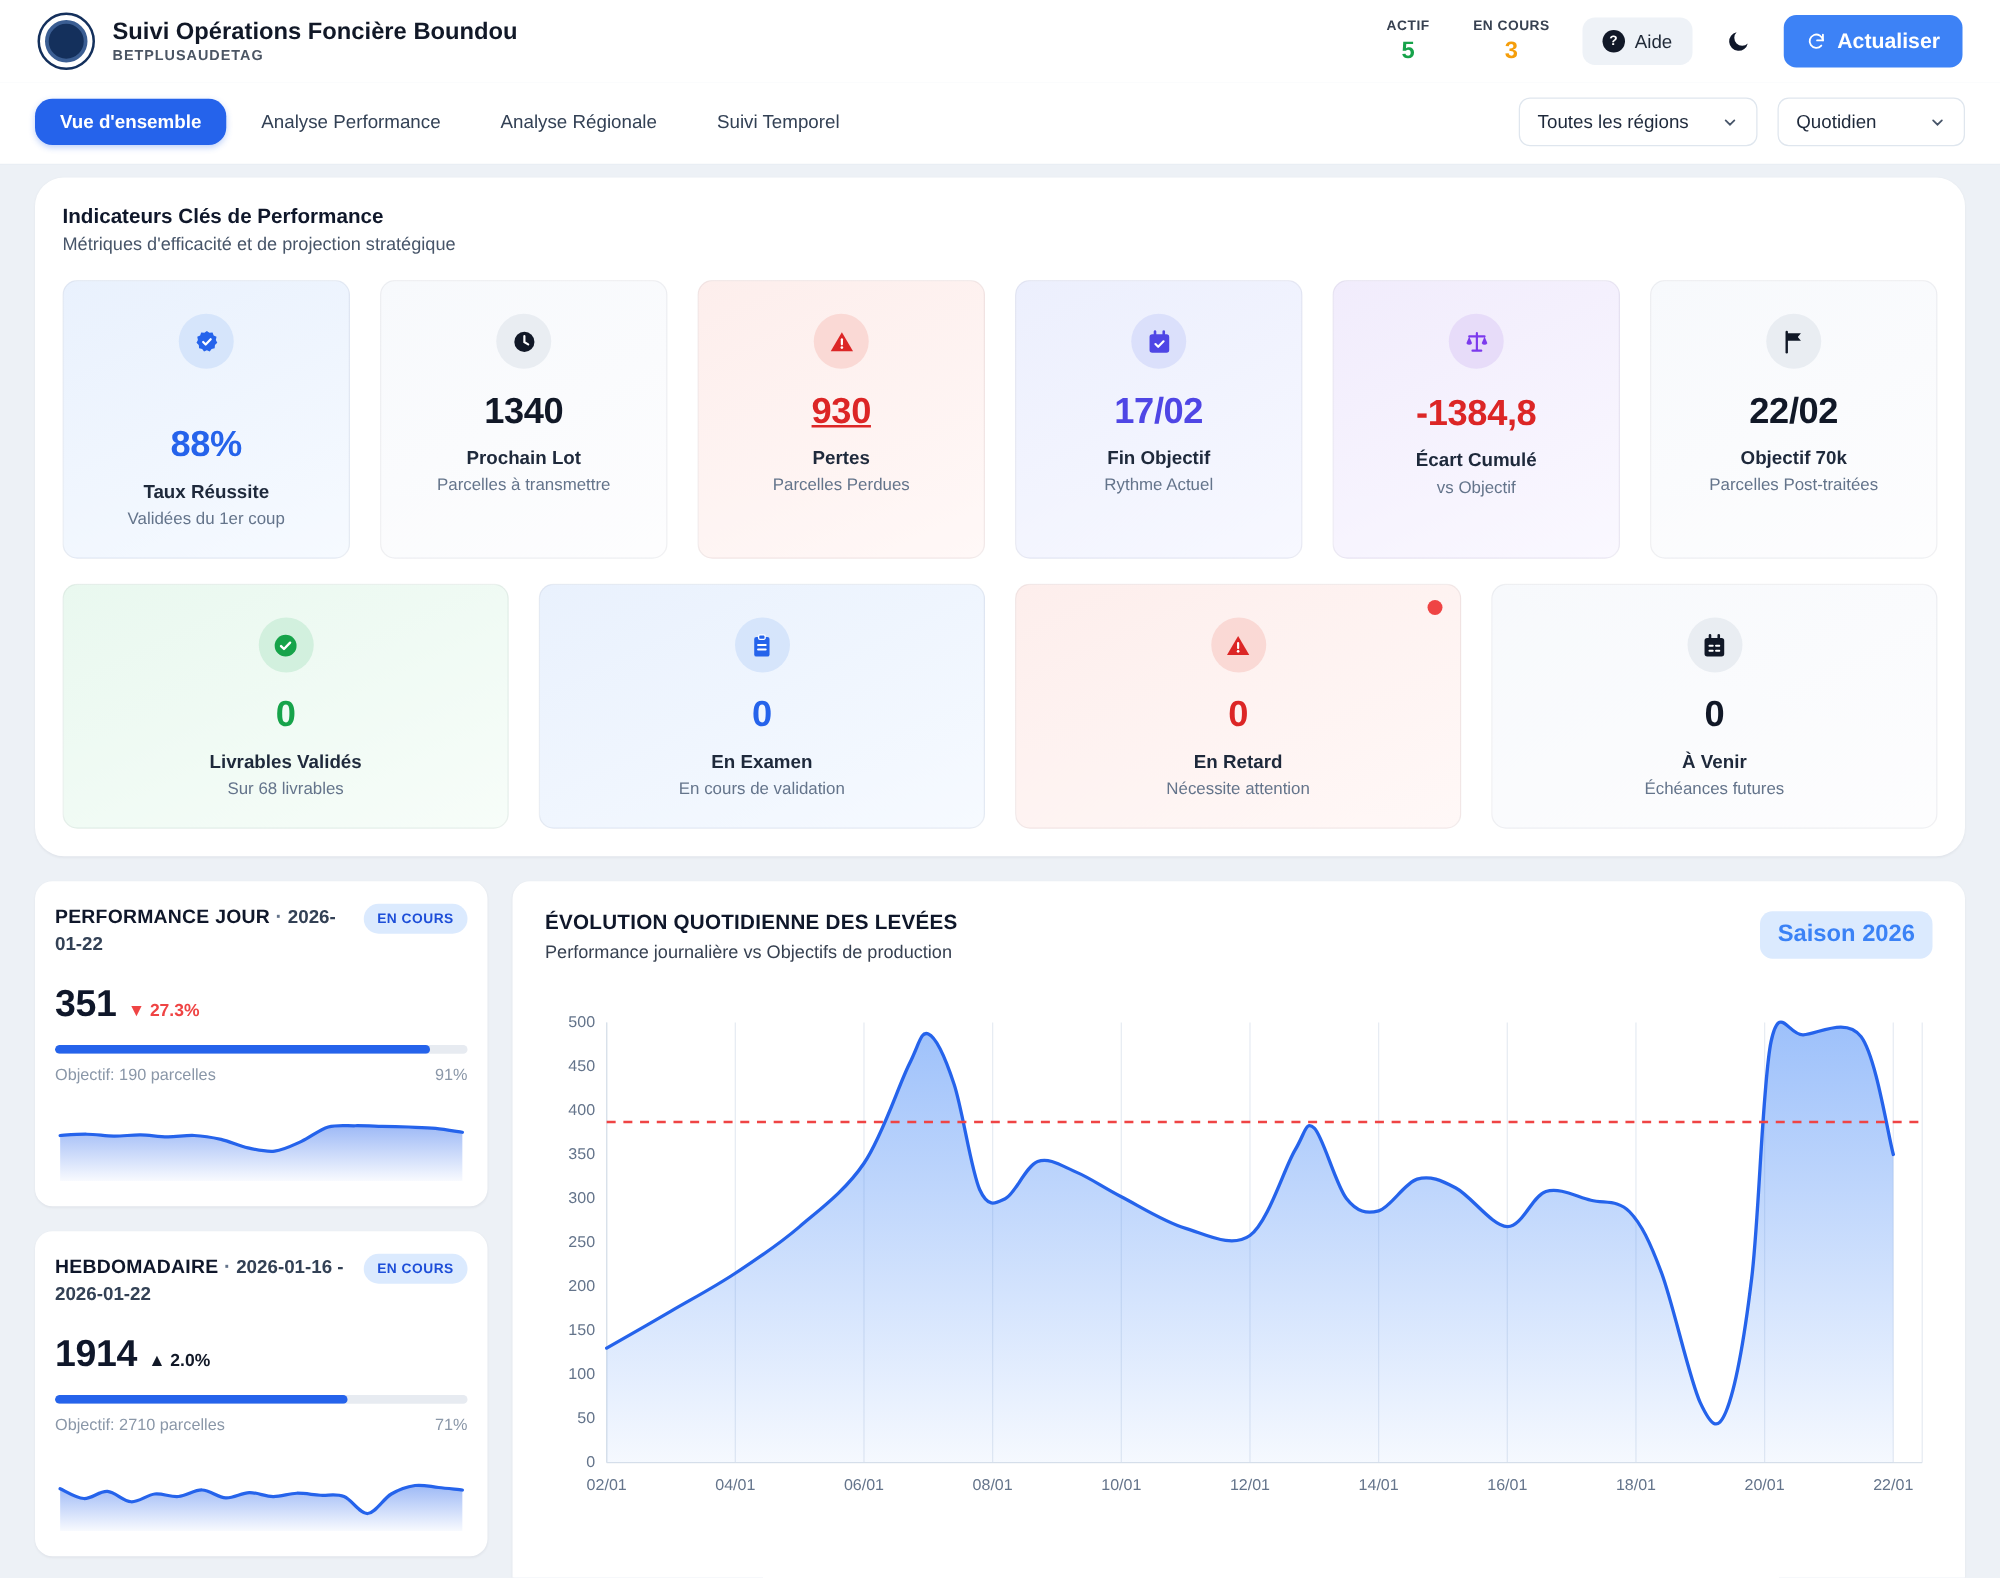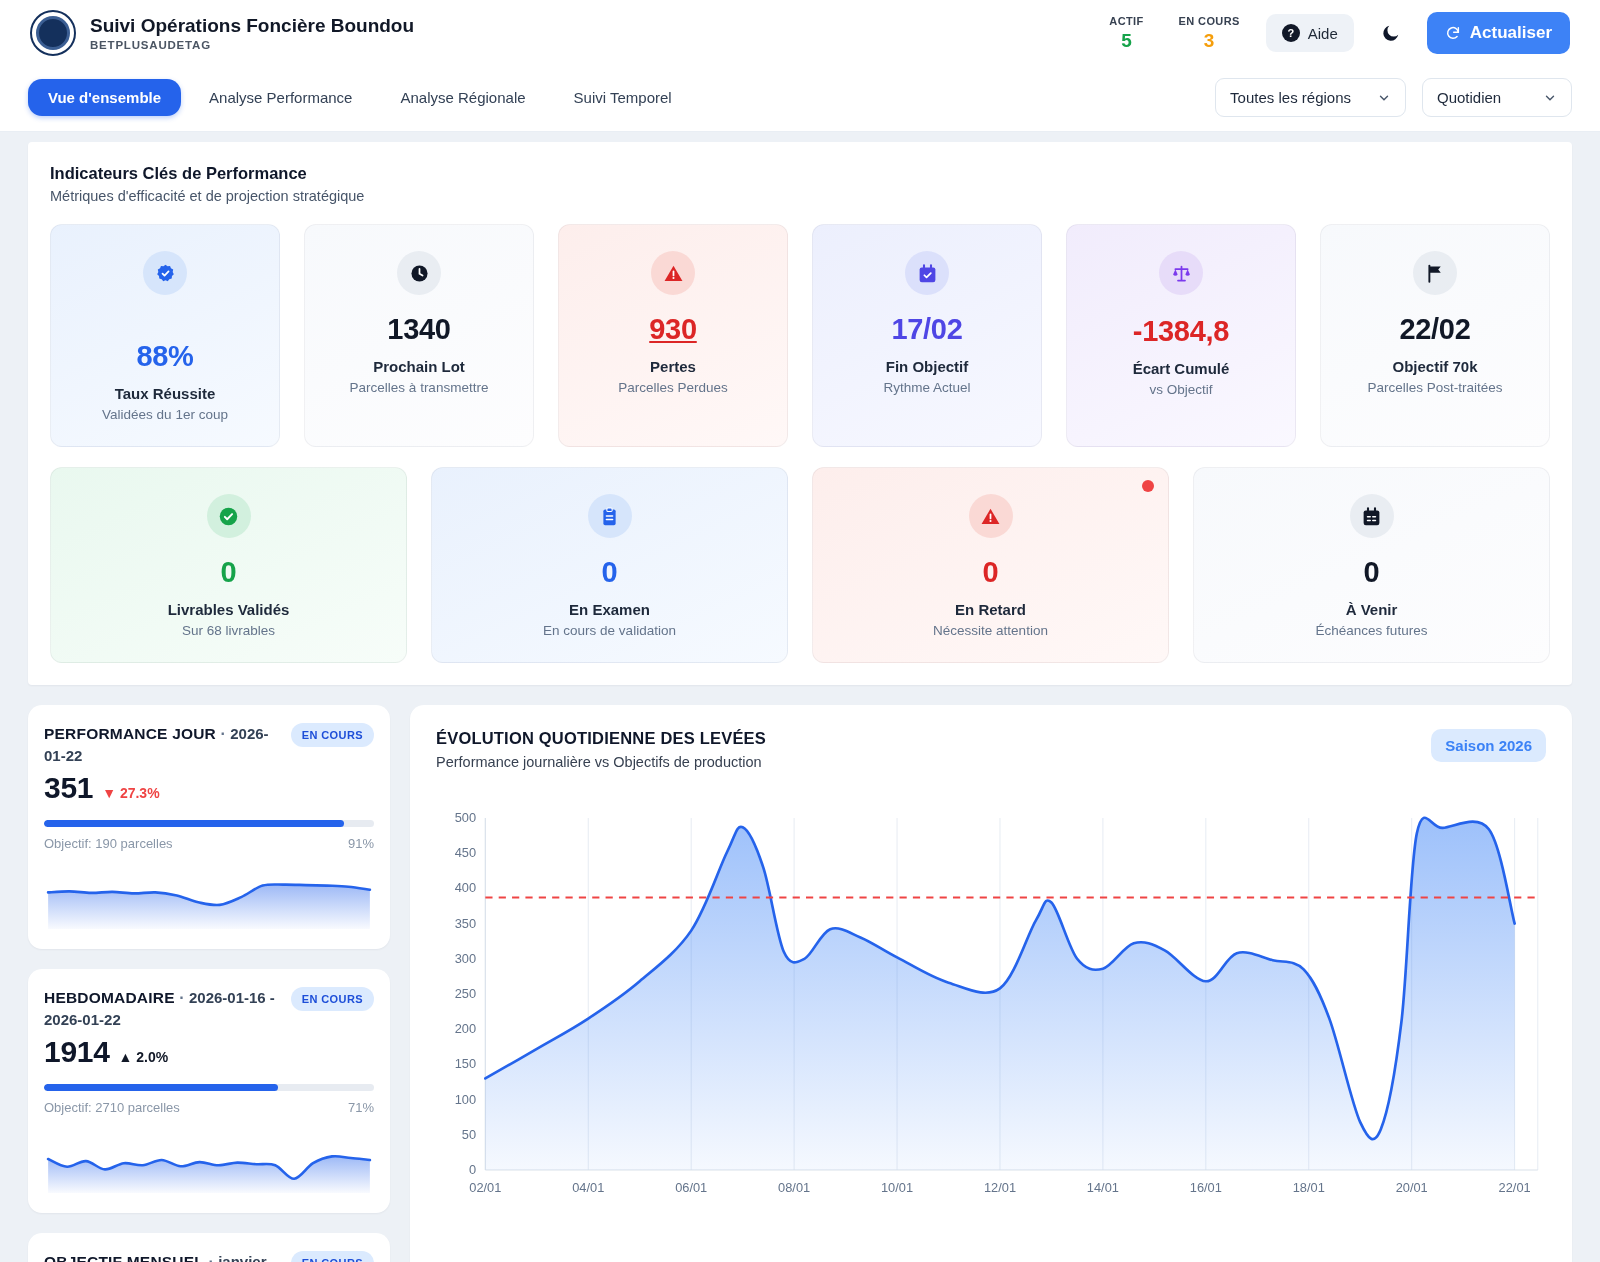--- a/index.html
+++ b/index.html
@@ -28,21 +28,21 @@
   
   .nav{background:#fff;display:flex;align-items:center;gap:8px;padding:12px 28px 14px;border-bottom:1px solid #e9eef4}
   .tab{padding:10px 20px;border-radius:14px;font-size:15px;color:#334155;background:transparent;border:none;cursor:pointer}
   .tab.active{background:#2563eb;color:#fff;font-weight:600;box-shadow:0 2px 5px rgba(37,99,235,.3)}
   .nav-filters{margin-left:auto;display:flex;gap:16px}
   .filter{display:flex;align-items:center;justify-content:space-between;gap:26px;border:1px solid #dfe6ee;border-radius:9px;padding:10px 14px;font-size:15px;color:#1e293b;background:#fff;cursor:pointer;min-width:150px}
   .filter svg{flex:0 0 auto}
 
   
   .main{padding:10px 28px 0}
-  .kpi-section{background:#fff;border-radius:4px;padding:22px;box-shadow:0 1px 2px rgba(16,24,40,.05)}
+  .kpi-section{background:#fff;border-radius:23px;padding:22px;box-shadow:0 1px 2px rgba(16,24,40,.05)}
   .kpi-title{font-size:16.5px;font-weight:700;color:#0f172a}
   .kpi-sub{font-size:14.5px;color:#475569;margin-top:5px}
   .kpi-row{display:grid;gap:24px;margin-top:20px}
   .row1{grid-template-columns:repeat(6,1fr)}
   .row2{grid-template-columns:repeat(4,1fr)}
   .kpi-card{position:relative;border-radius:12px;padding:26px 12px 24px;text-align:center;border:1px solid rgba(15,23,42,.05)}
   .tint-blue{background:linear-gradient(155deg,#e9f1fd,#f6faff)}
   .tint-gray{background:linear-gradient(155deg,#f7f9fc,#fdfdfe)}
   .tint-red{background:linear-gradient(155deg,#fdeeec,#fff8f7)}
   .tint-indigo{background:linear-gradient(155deg,#eceffd,#f7f8ff)}
@@ -64,35 +64,35 @@
   
   .bottom{display:grid;grid-template-columns:362px 1fr;gap:20px;margin-top:20px;align-items:start}
   .left-col{display:flex;flex-direction:column;gap:20px}
   .side-card{background:#fff;border-radius:14px;padding:18px 16px 20px;box-shadow:0 1px 2px rgba(16,24,40,.05)}
   .sc-head{display:flex;justify-content:space-between;align-items:flex-start;gap:10px}
   .sc-title-wrap{max-width:238px;line-height:22px}
   .sc-title{font-size:15.5px;font-weight:800;color:#0f172a;letter-spacing:.2px}
   .sc-sep{color:#64748b;font-weight:700}
   .sc-period{font-size:15px;font-weight:600;color:#334155}
   .badge{background:#dbeafe;color:#1d4ed8;font-size:11px;font-weight:700;letter-spacing:.4px;padding:6px 11px;border-radius:999px;white-space:nowrap;flex:0 0 auto}
-  .sc-value-row{margin-top:4px;display:flex;align-items:baseline}
+  .sc-value-row{margin-top:20px;display:flex;align-items:baseline}
   .sc-value{font-size:30px;font-weight:800;letter-spacing:-.3px}
   .sc-delta{font-size:14px;font-weight:700;margin-left:9px}
   .sc-delta.down{color:#ef4444}
   .sc-delta.up{color:#111827}
   .progress{height:7px;background:#e7ebf1;border-radius:99px;margin-top:15px;overflow:hidden}
   .progress-fill{height:100%;background:#2563eb;border-radius:99px}
   .sc-meta{display:flex;justify-content:space-between;margin-top:9px;font-size:13px;color:#8a97a8}
   .spark{width:100%;height:66px;margin-top:12px;display:block}
 
   .chart-card{background:#fff;border-radius:14px;padding:24px 26px;min-height:622px;box-shadow:0 1px 2px rgba(16,24,40,.05)}
   .cc-head{display:flex;justify-content:space-between;align-items:flex-start}
   .cc-title{font-size:16.5px;font-weight:700;color:#0f172a;letter-spacing:.2px}
   .cc-sub{font-size:14.5px;color:#374151;margin-top:6px}
-  .cc-badge{background:#dbeafe;color:#3b82f6;font-size:15px;font-weight:600;padding:8px 14px;border-radius:10px}
+  .cc-badge{background:#dbeafe;color:#3b82f6;font-size:19px;font-weight:600;padding:8px 14px;border-radius:10px}
   .main-chart{width:100%;height:392px;margin-top:40px;display:block}
 </style>
 </head>
 <body>
 
 <header class="header">
   <div class="h-left">
     <div class="logo">
         <div class="logo-inner"></div>
       </div>

